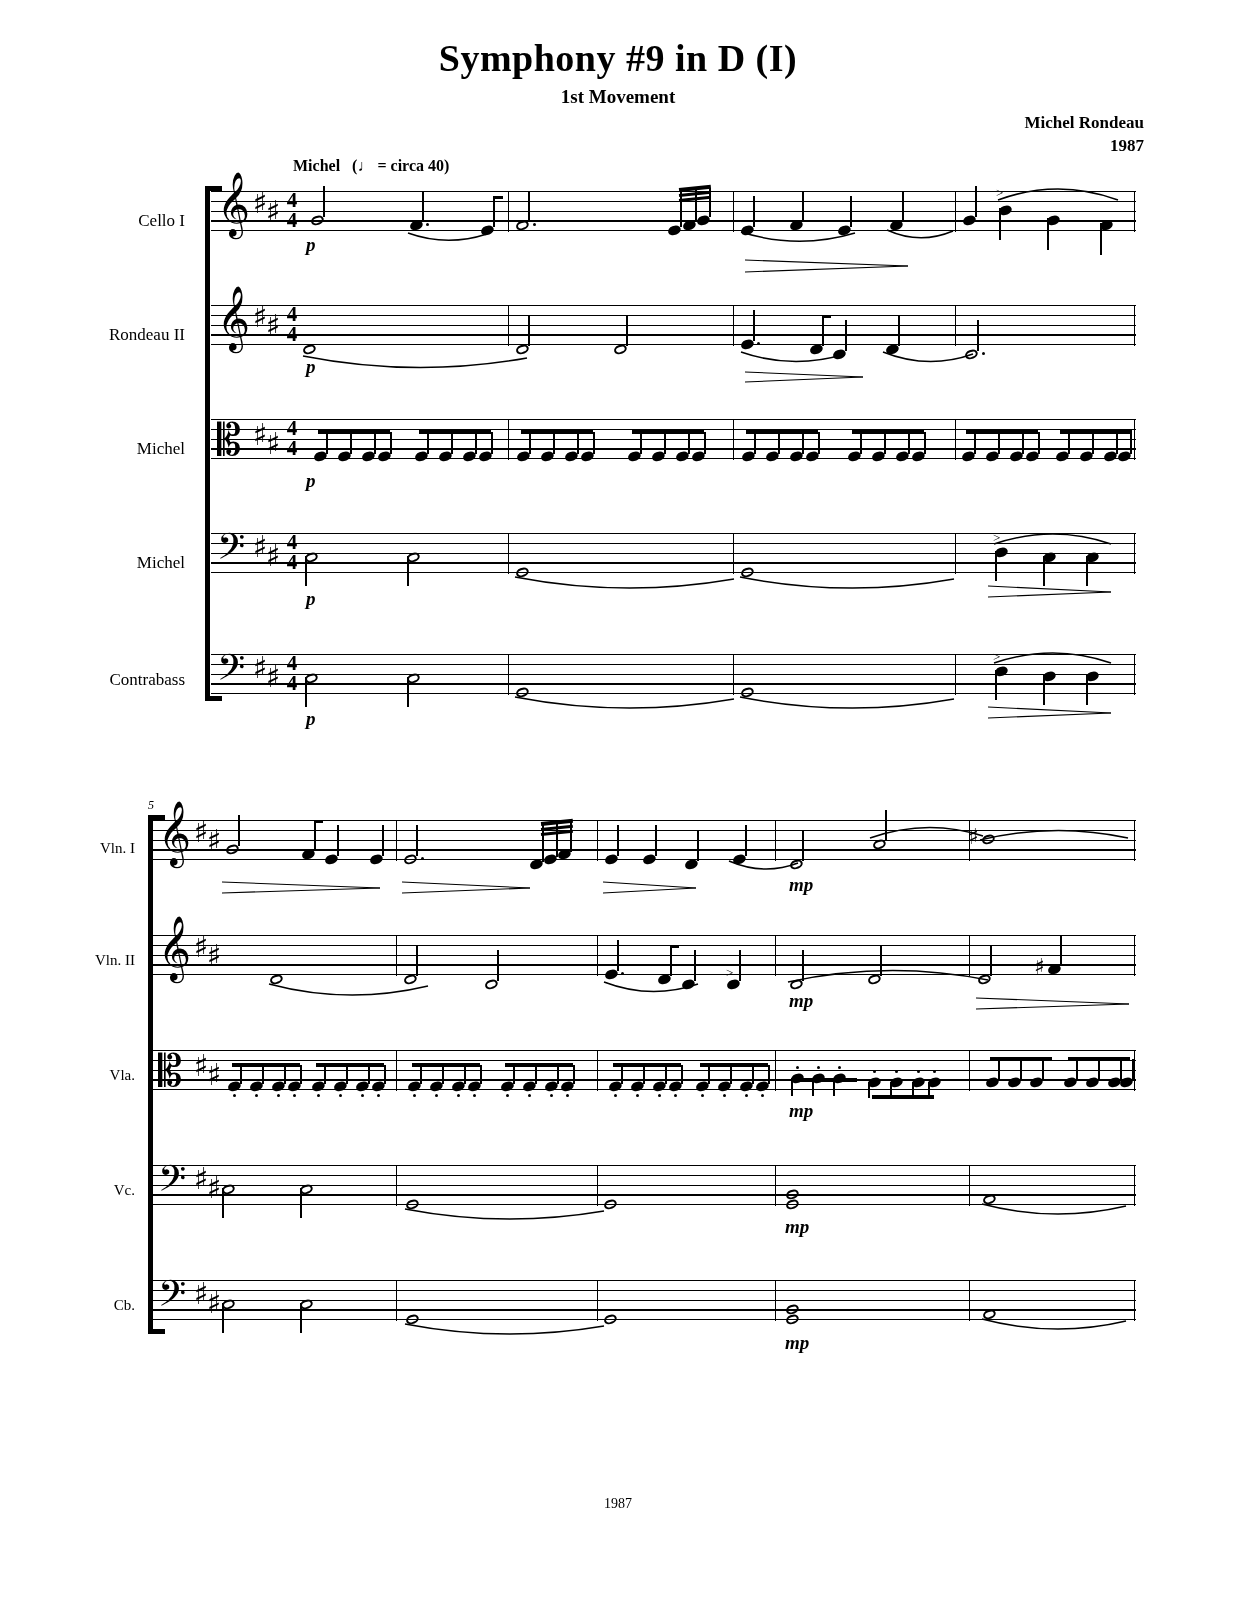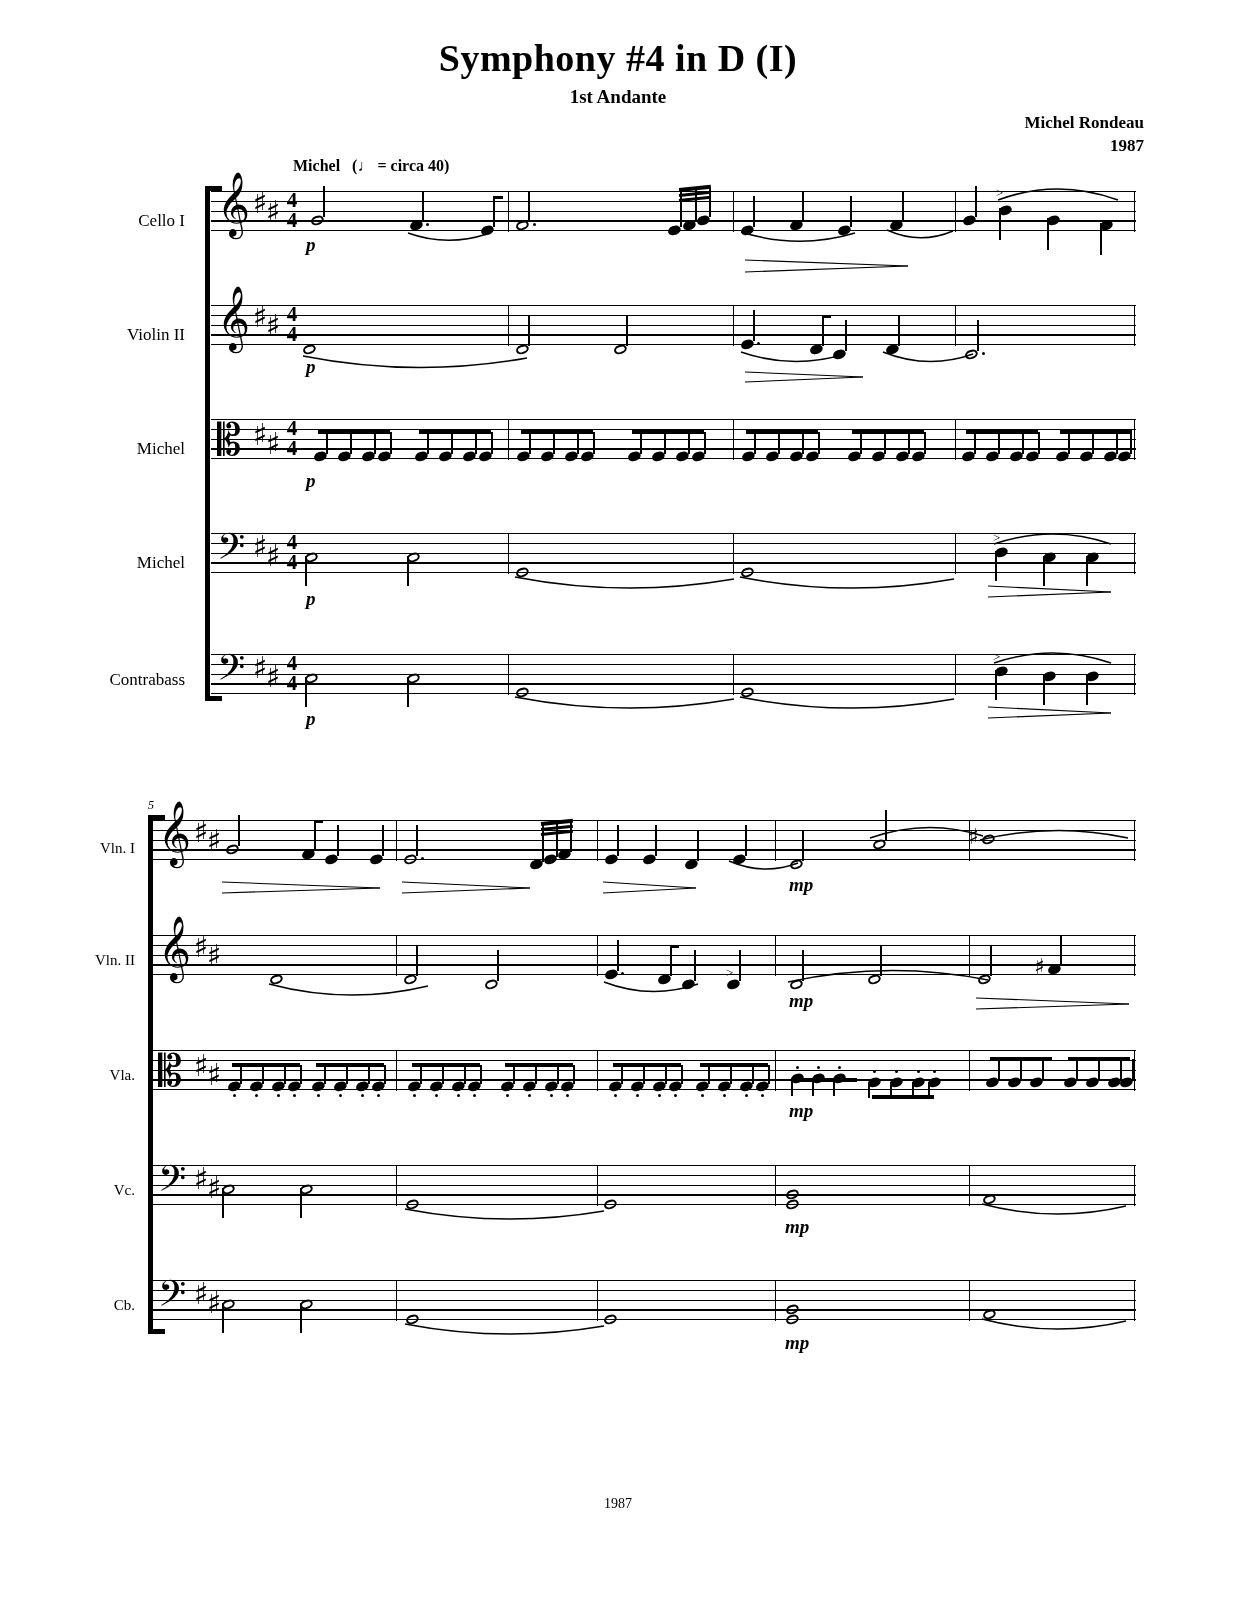--- a/index.html
+++ b/index.html
@@ -195,36 +195,36 @@
     font-family:"DejaVu Sans", sans-serif;
     font-size: 22px;
     line-height:1;
   }
 </style>
 </head>
 <body>
 
 <div class="page">
 
-  <div class="title">Symphony #4 in D (I)</div>
-  <div class="subtitle">1st Andante</div>
+  <div class="title">Symphony #9 in D (I)</div>
+  <div class="subtitle">1st Movement</div>
   <div class="composer">
     <div>Michel Rondeau</div>
     <div>1987</div>
   </div>
 
   <div class="system" style="left:0;top:0;width:1236px;height:760px;">
 
     <div class="tempo" style="left:293px;top:157px;">
       <span>Michel</span>
       <span style="margin-left:8px;font-weight:bold;">(♩ =  circa 40)</span>
     </div>
 
     <div class="stafflabel" style="left:60px;top:211px;width:125px;">Cello I</div>
-    <div class="stafflabel" style="left:60px;top:325px;width:125px;">Violin II</div>
+    <div class="stafflabel" style="left:60px;top:325px;width:125px;">Rondeau II</div>
     <div class="stafflabel" style="left:60px;top:439px;width:125px;">Michel</div>
     <div class="stafflabel" style="left:60px;top:553px;width:125px;">Michel</div>
     <div class="stafflabel" style="left:30px;top:670px;width:155px;">Contrabass</div>
 
     <div class="sysbrace" style="left:205px;top:191px;height:504px;"></div>
     <div class="sysbracket-tip" style="left:205px;top:186px;border-top:5px solid #000;width:12px;"></div>
     <div class="sysbracket-tip" style="left:205px;top:689px;border-bottom:5px solid #000;width:12px;"></div>
 
     <div class="staff" style="left:211px;top:191px;width:925px;"></div>
     <div class="clef treble" style="left:217px;top:176px;">𝄞</div>

